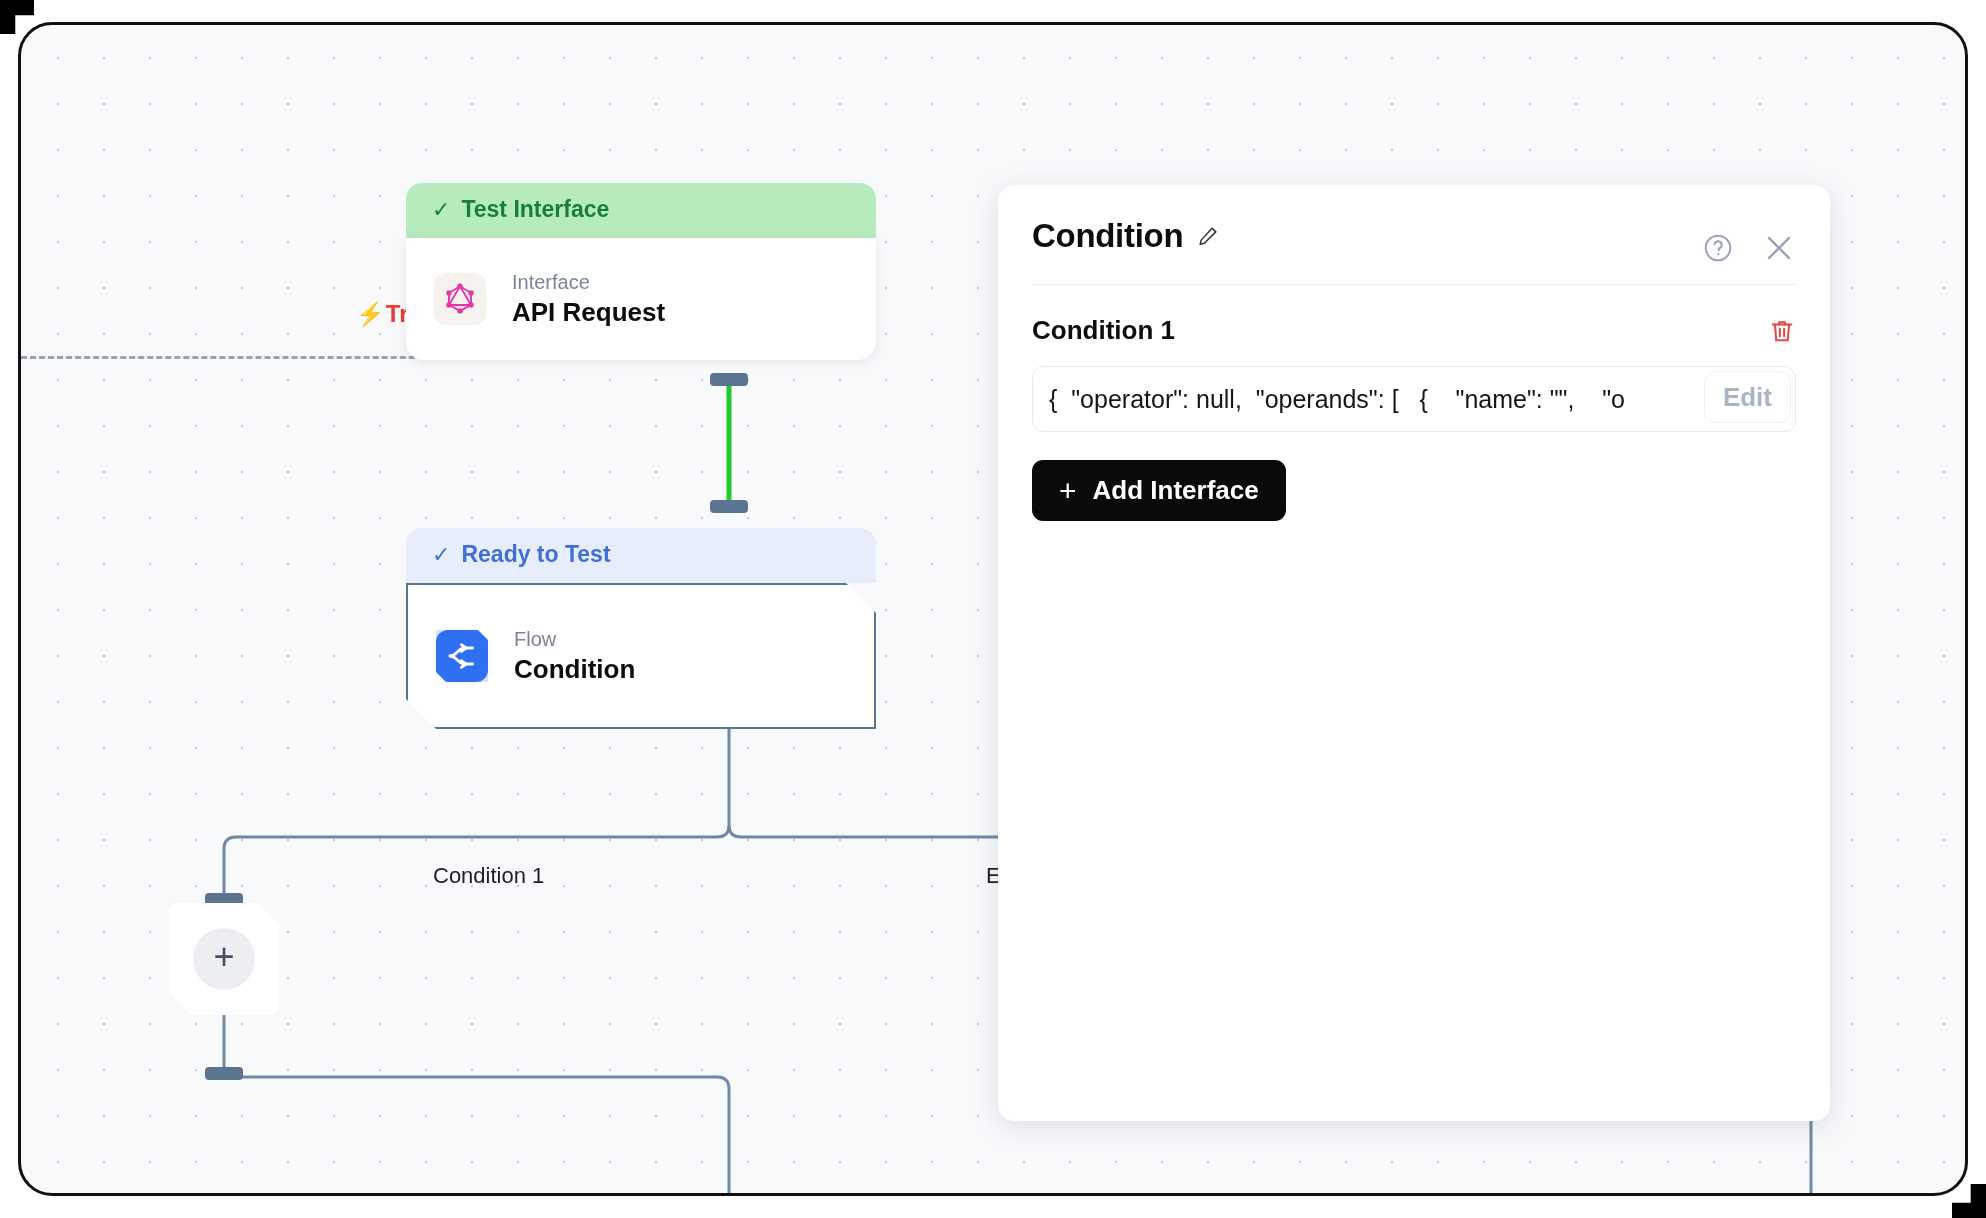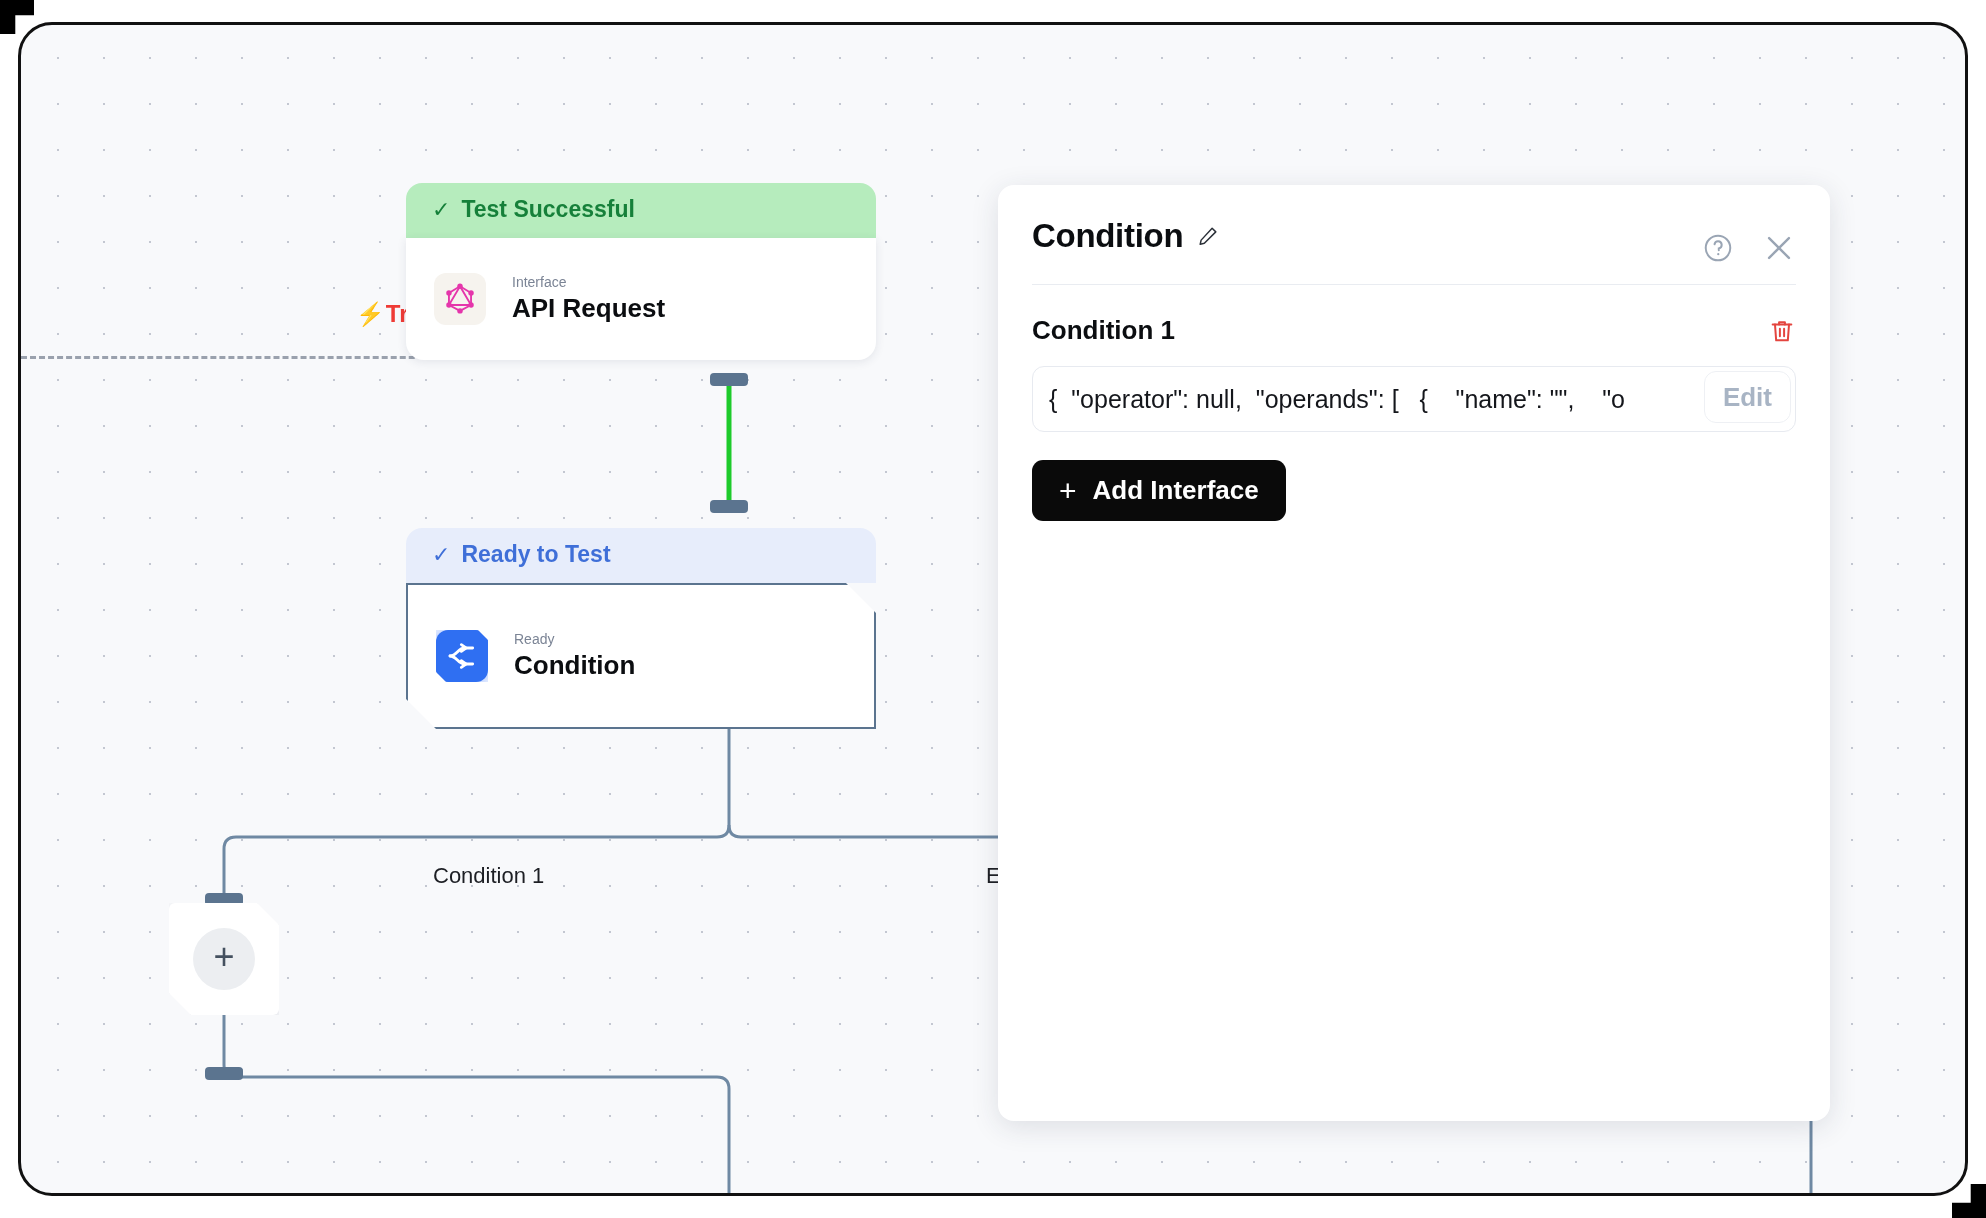--- a/index.html
+++ b/index.html
@@ -146,21 +146,21 @@
     flex: 0 0 auto;
   }
   .icon-graphql { background: #f6f3ee; }
   .icon-flow {
     background: #2f6ff2;
     box-shadow: 0 0 16px 5px rgba(88,140,255,0.45);
     clip-path: polygon(0 0, calc(100% - 10px) 0, 100% 10px, 100% 100%, 10px 100%, 0 calc(100% - 10px));
   }
 
   .node-texts { display: flex; flex-direction: column; gap: 3px; }
-  .node-kicker { font-size: 14px; color: #7b8495; font-weight: 400; }
+  .node-kicker { font-size: 20px; color: #7b8495; font-weight: 400; }
   .node-title  { font-size: 26px; color: #0b0d10; font-weight: 700; }
 
   
   #node-plus {
     position: absolute;
     width: 110px; height: 112px;
     background: #ffffff;
     border-radius: 6px;
     box-shadow: 0 3px 12px rgba(40,50,80,0.13);
     clip-path: polygon(0 0, calc(100% - 22px) 0, 100% 22px, 100% 100%, 22px 100%, 0 calc(100% - 22px));
@@ -286,21 +286,21 @@
 
     <div id="trigger-line"></div>
     <div id="trigger-label">
       <span class="bolt">⚡</span>
       <span>Trigger</span>
     </div>
 
     <div class="node" id="node-api" style="left:385px; top:158px;">
       <div class="node-status status-success">
         <span class="chk">✓</span>
-        <span>Test Successful</span>
+        <span>Test Interface</span>
       </div>
       <div class="node-body">
         <div class="node-icon-wrap icon-graphql">
           <svg width="34" height="34" viewBox="0 0 40 40" fill="none" stroke="#e535ab" stroke-width="2.2">
             <polygon points="20,5 33,27 7,27"></polygon>
             <line x1="20" y1="5" x2="33" y2="13"></line>
               <line x1="20" y1="5" x2="7" y2="13"></line>
             <line x1="7" y1="13" x2="7" y2="27"></line>
               <line x1="33" y1="13" x2="33" y2="27"></line>
             <line x1="7" y1="27" x2="20" y2="34"></line>
@@ -330,21 +330,21 @@
           <svg width="32" height="32" viewBox="0 0 24 24" fill="none" stroke="#ffffff" stroke-width="2.1" stroke-linecap="round" stroke-linejoin="round">
             <path d="M3 12 C 8 12, 9 6, 14 6"></path>
             <path d="M3 12 C 8 12, 9 18, 14 18"></path>
             <polyline points="11.5,3.5 15,6 11.5,8.5"></polyline>
             <polyline points="11.5,15.5 15,18 11.5,20.5"></polyline>
             <line x1="15" y1="6" x2="20" y2="6"></line>
             <line x1="15" y1="18" x2="20" y2="18"></line>
           </svg>
         </div>
         <div class="node-texts">
-          <span class="node-kicker">Ready</span>
+          <span class="node-kicker">Flow</span>
           <span class="node-title">Condition</span>
         </div>
       </div>
     </div>
 
     <div id="node-plus" style="left:148px; top:878px;">
       <div class="plus-circle">+</div>
     </div>
 
   </div>

